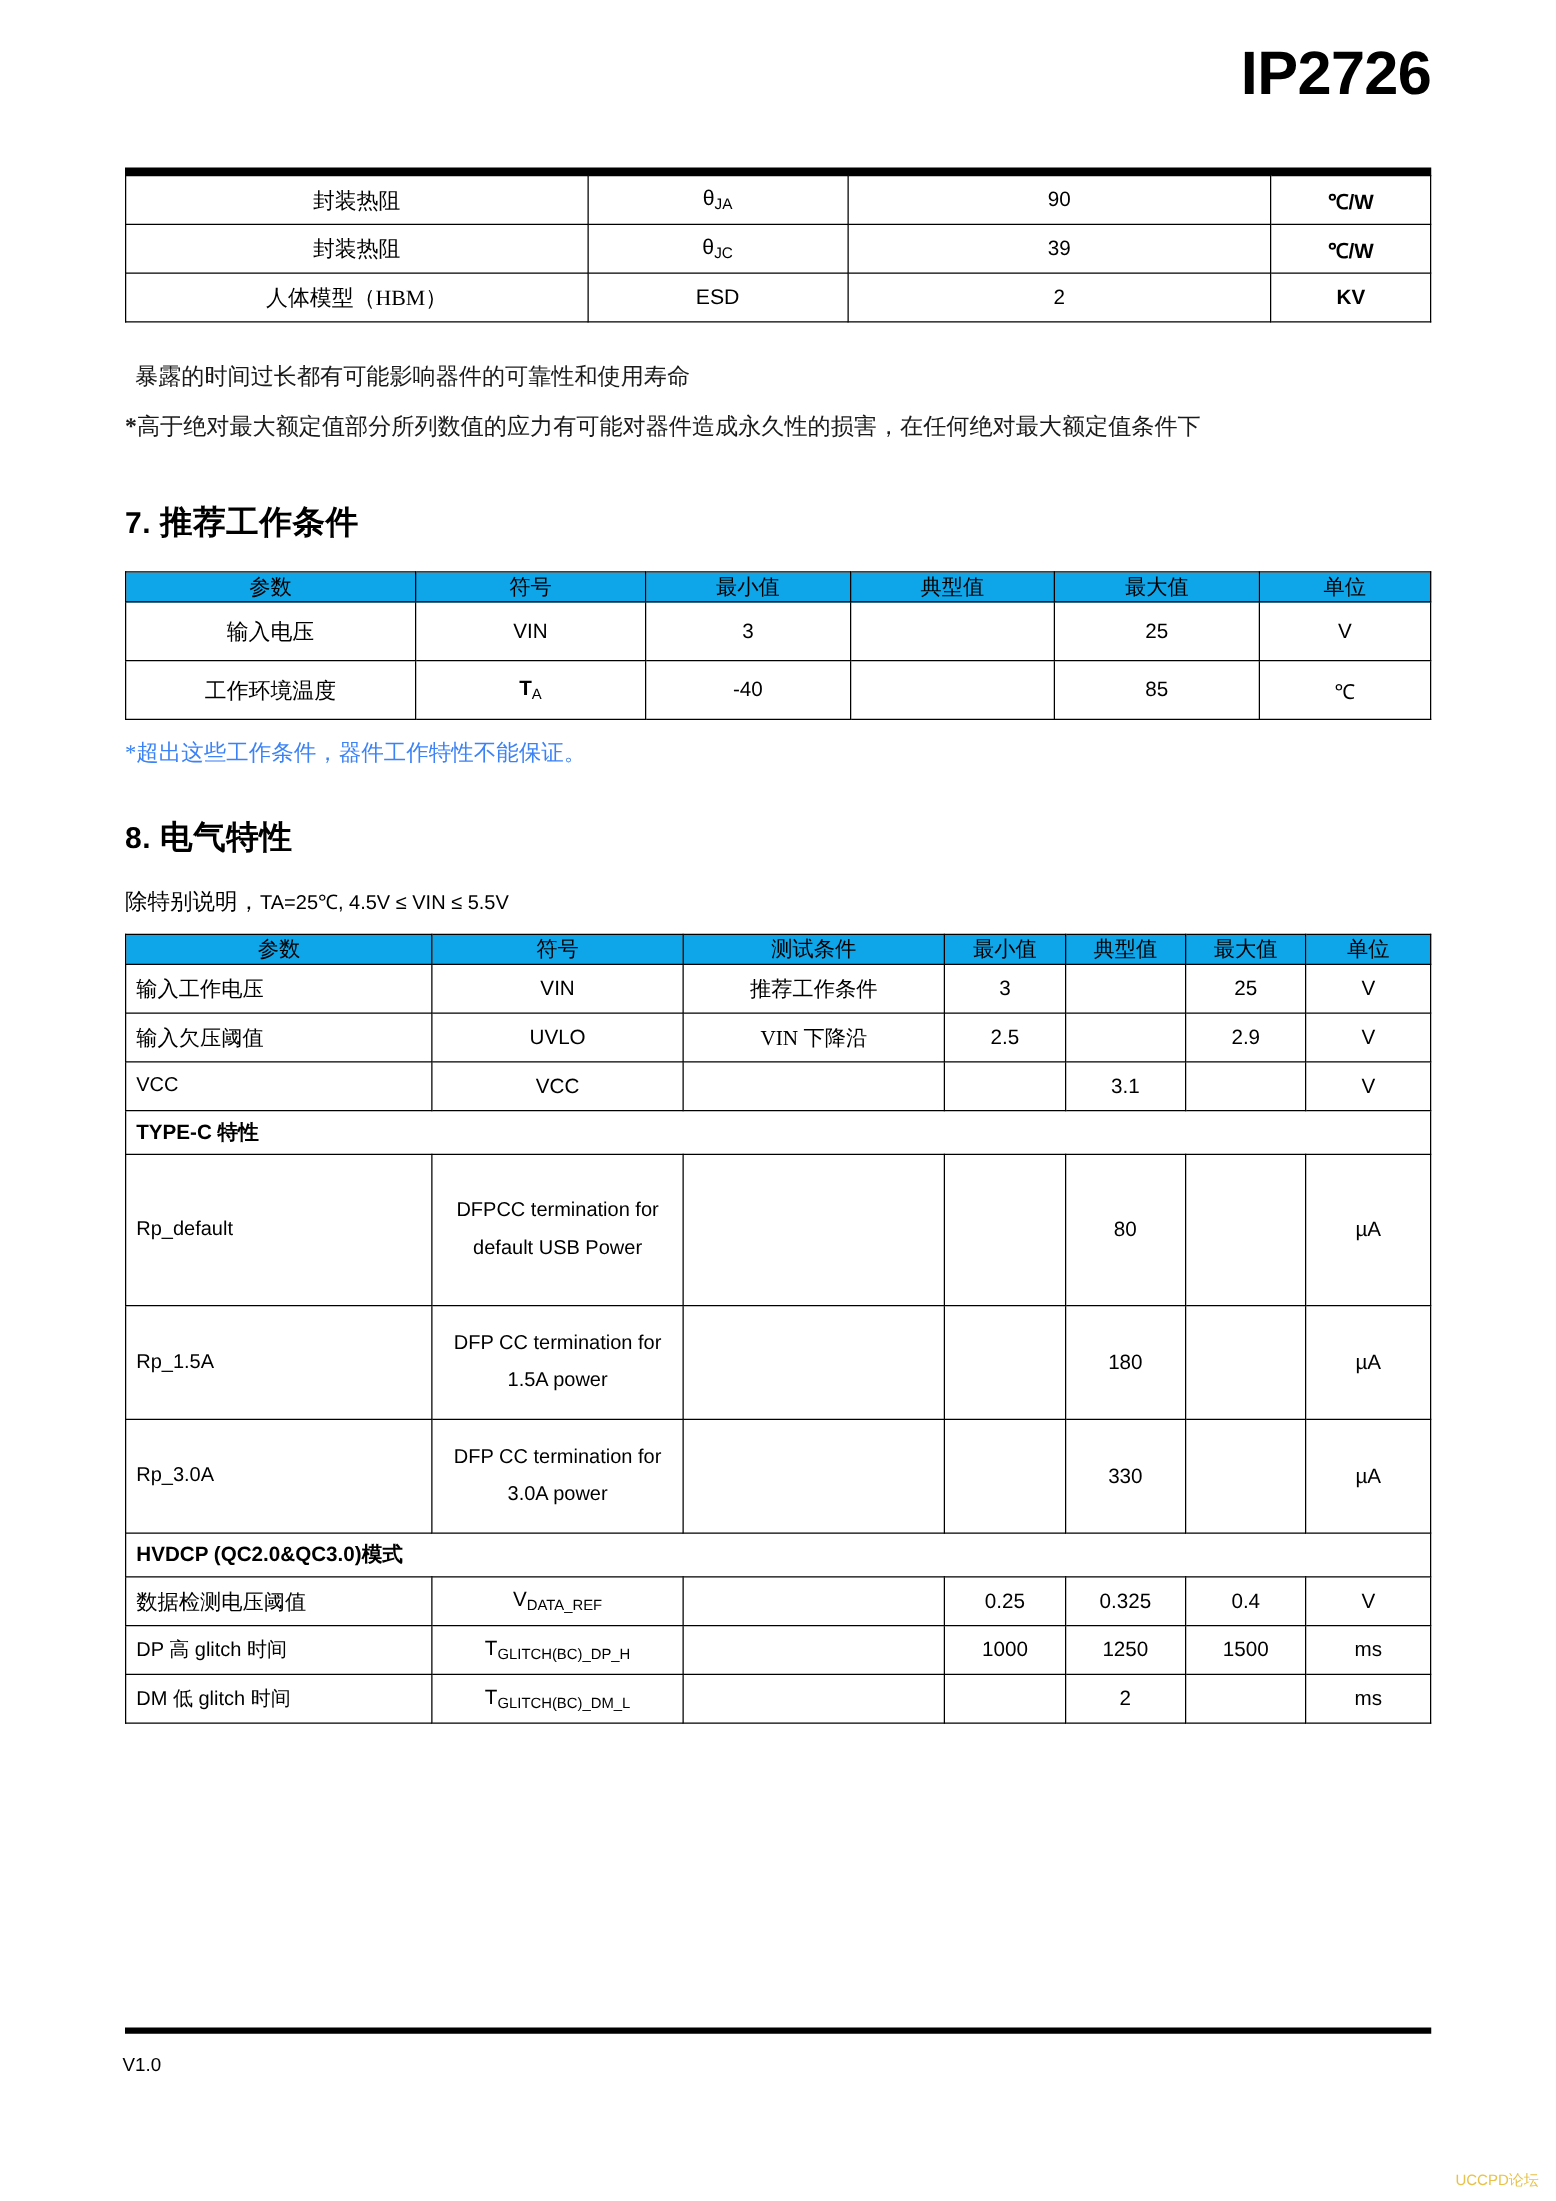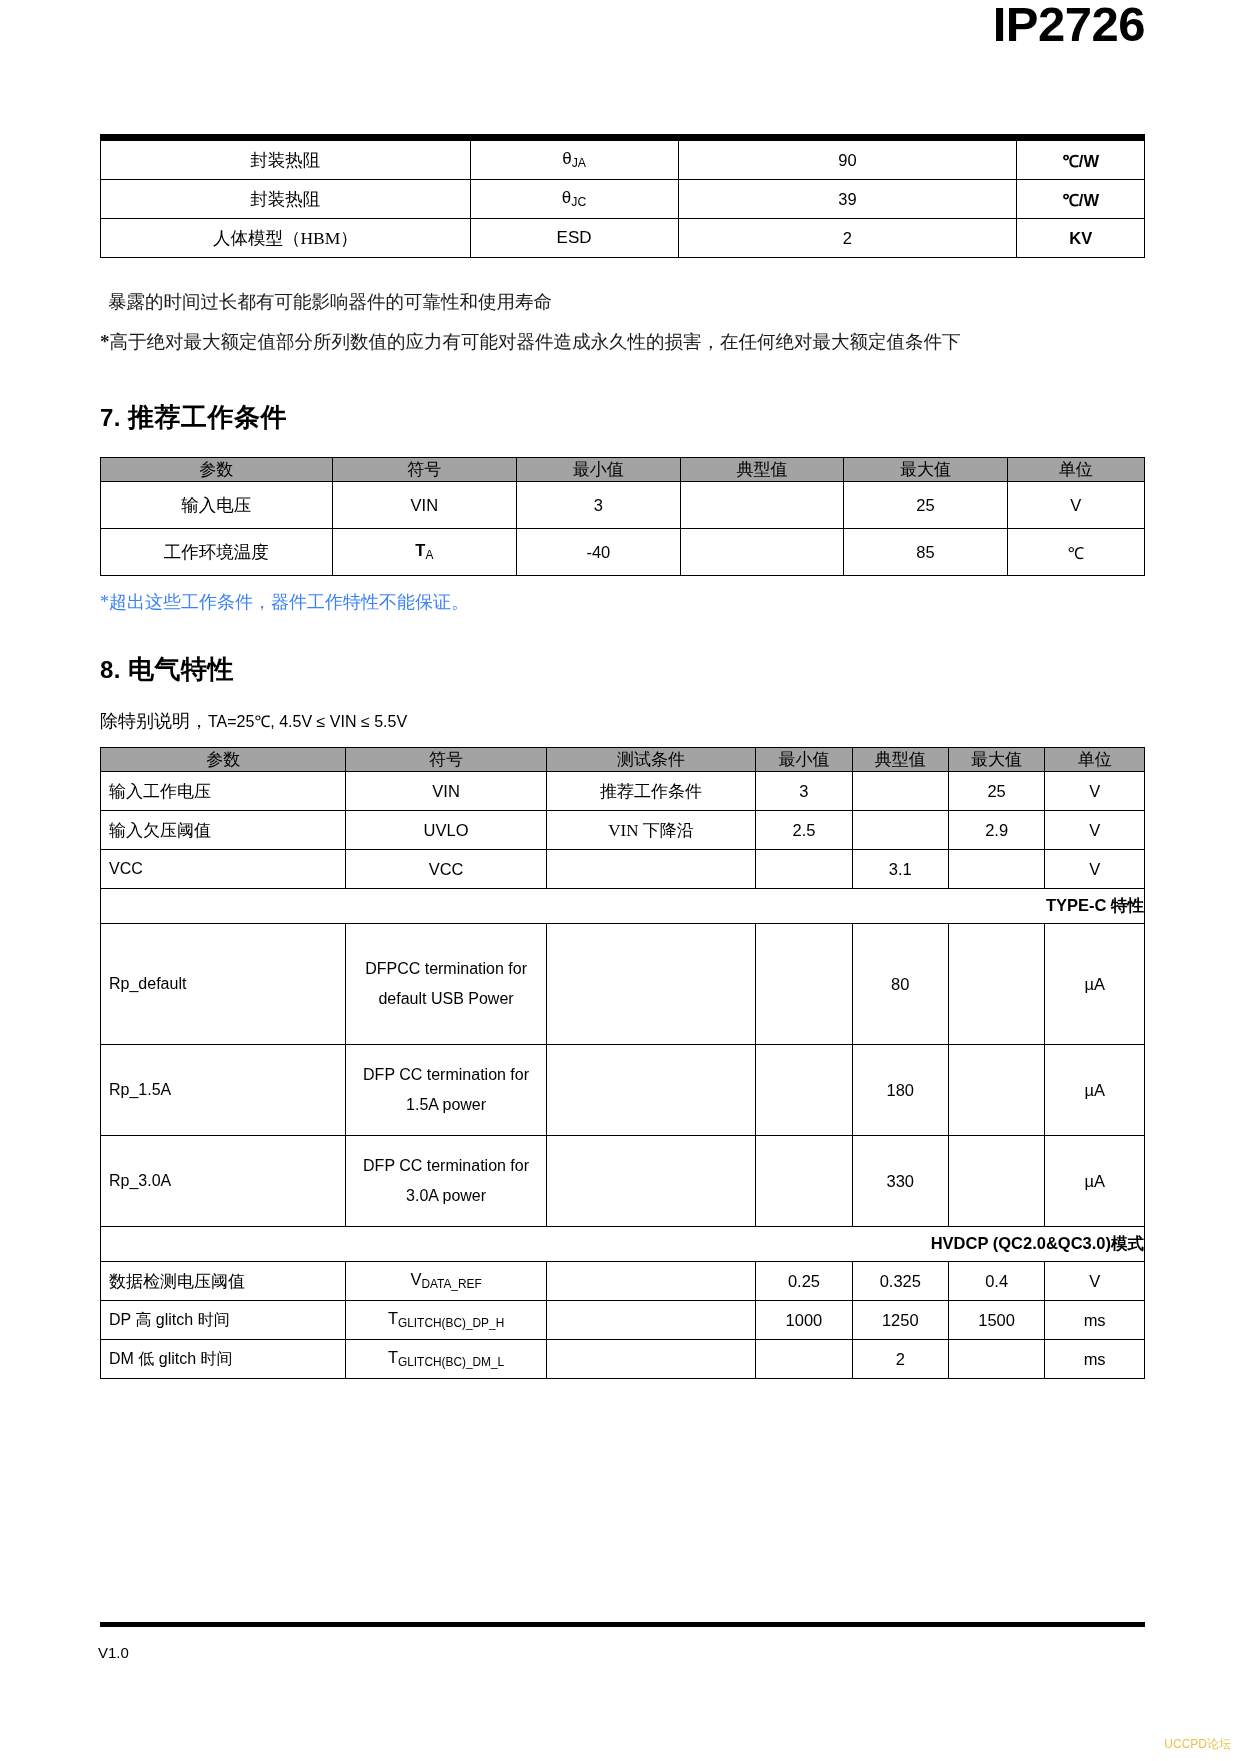--- a/index.html
+++ b/index.html
@@ -21,21 +21,21 @@
     width: 1245px;
     height: 1761px;
     box-sizing: border-box;
     padding: 0 100px;
   }
 
   
   .doc-header {
     height: 118px;
     display: flex;
-    align-items: flex-start;
+    align-items: center;
     justify-content: flex-end;
     padding-bottom: 2px;
   }
   .doc-title {
     font-family: "Liberation Sans", sans-serif;
     font-weight: bold;
     font-size: 49px;
     letter-spacing: -0.5px;
     line-height: 1;
   }
@@ -55,21 +55,21 @@
   table.dt td, table.dt th {
     border: 1px solid #000000;
     font-size: 16.5px;
     font-weight: normal;
     text-align: center;
     vertical-align: middle;
     font-family: "Liberation Sans", sans-serif;
     padding: 0;
   }
   .hdr-cell {
-    background: #a3a3a3;
+    background: #0ea5e9;
     font-weight: normal;
     font-size: 17px !important;
   }
 
   
   #table-thermal td { height: 38px; }
   #table-thermal td.c-param { font-family: "Liberation Serif", serif; font-size: 17.5px; }
   #table-thermal td.c-sym  { font-size: 17px; }
   #table-thermal td.c-val  { font-size: 16.5px; }
   #table-thermal td.c-unit { font-size: 16.5px; font-weight: bold; }
@@ -123,21 +123,21 @@
   #table-ec td { height: 38px; }
   #table-ec td.p {
     text-align: left;
     padding-left: 8px;
     font-family: "Liberation Serif", serif;
     font-size: 17px;
   }
   #table-ec td.p.mixed { font-family: "Liberation Sans", sans-serif; font-size: 16px; }
   #table-ec td.cond-cn { font-family: "Liberation Serif", serif; font-size: 17px; }
   #table-ec td.group {
-    text-align: right;
+    text-align: left;
     padding-left: 8px;
     font-weight: bold;
     font-size: 16.5px;
     height: 34px;
   }
   #table-ec td.multi { line-height: 30px; font-size: 16px; }
   #table-ec td.tall { height: 120px; }
   #table-ec td.tall3 { height: 90px; }
 
   

